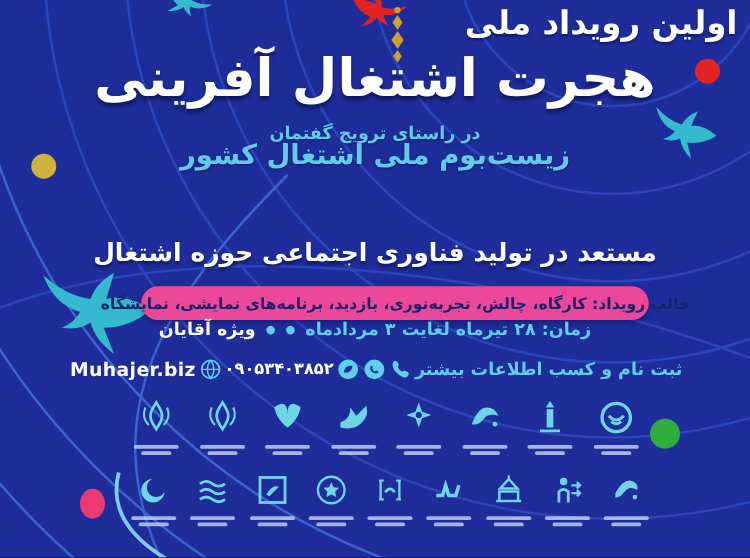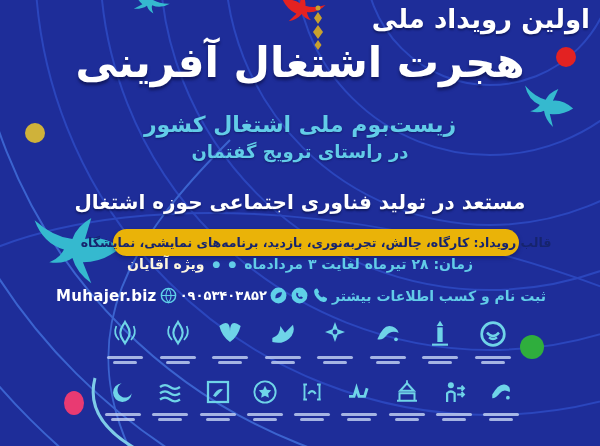--- a/index.html
+++ b/index.html
@@ -11,28 +11,28 @@
   .bg{position:absolute;inset:0;z-index:0;}
   .layer{position:absolute;z-index:2;}
   .rtl{direction:rtl;unicode-bidi:embed;}
   .top-title{left:300px;top:4px;width:290px;
     color:#fff;font-weight:bold;font-size:26px;text-shadow:0 2px 2px rgba(8,12,60,.55);}
   .main-title{left:10px;top:38px;width:580px;text-align:center;
     color:#fff;font-weight:bold;font-size:42px;letter-spacing:-1px;
     text-shadow:0 3px 3px rgba(8,12,60,.6);}
   .tagline{left:60px;width:480px;text-align:center;color:#62cce8;
     font-weight:bold;text-shadow:0 1px 2px rgba(8,12,60,.5);}
-  .tag1{top:99px;font-size:18px;margin-top:42px;}
+  .tag1{top:99px;font-size:14px;}
   .tag2{top:112px;font-size:22px;}
   .aud{left:40px;width:520px;text-align:center;color:#fff;font-weight:bold;
     font-size:20px;text-shadow:0 2px 2px rgba(8,12,60,.55);}
   .aud1{top:163px;}
   .aud2{top:190px;}
   .pill{left:113px;top:229px;width:406px;height:27px;border-radius:14px;
-    background:#eab308;display:flex;align-items:center;justify-content:center;
+    background:#ec4899;display:flex;align-items:center;justify-content:center;
     box-shadow:0 2px 4px rgba(8,12,60,.4);}
   .pill span{color:#16246e;font-weight:bold;font-size:12.5px;white-space:nowrap;}
   .info-row{left:70px;top:256px;width:460px;display:flex;justify-content:center;
     align-items:center;gap:8px;font-size:14px;font-weight:bold;color:#62cce8;white-space:nowrap;}
   .info-row .sep{font-size:9px;}
   .info-row .badge{color:#fdf6df;}
   .contact-row{left:62px;top:286px;width:478px;display:flex;align-items:center;
     justify-content:center;gap:2px;white-space:nowrap;}
   .contact-row .site{color:#fff;font-weight:bold;font-size:15px;letter-spacing:.3px;}
   .contact-row .phone{color:#fff;font-weight:bold;font-size:13px;}

